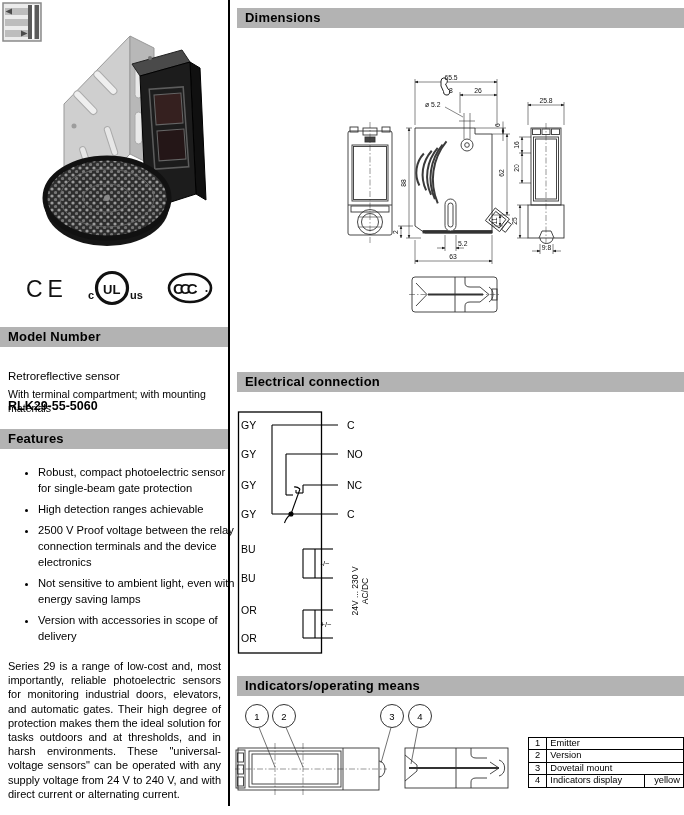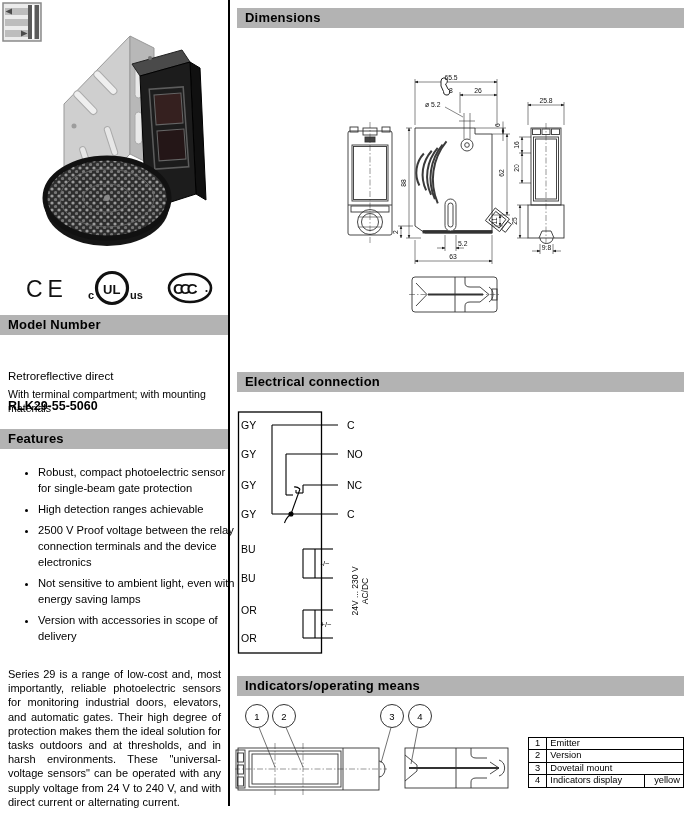--- a/index.html
+++ b/index.html
@@ -11,21 +11,21 @@
        height:20px;padding-left:8px;letter-spacing:.2px;}
   
   #left-col{position:absolute;left:0;top:0;width:228px;height:815px;}
   #divider{position:absolute;left:228px;top:0;width:1.5px;height:806px;background:#000;}
   .lbar{width:220px;}
   .model-number{font-weight:bold;font-size:12.5px;margin-top:48px;}
   .model-type{font-size:11.5px;}
   .model-note{font-size:10.6px;line-height:13.5px;width:212px;}
   ul.features{margin:8px;padding:0 0 0 22px;width:198px;font-size:11.2px;line-height:16px;}
   ul.features li{margin-bottom:5px;}
-  .prod-text{font-size:11px;line-height:14.2px;width:213px;text-align:justify;margin-top:8px;}
+  .prod-text{font-size:11px;line-height:14.2px;width:213px;text-align:justify;}
   
   .rbar{position:absolute;left:237px;width:447px;}
   svg text{font-family:"Liberation Sans",sans-serif;}
   .dimt{font-size:6.8px;fill:#111;}
   .wiret{font-size:10.5px;fill:#000;}
   .ct{font-size:10.5px;fill:#000;}
   
   #ind-table{border-collapse:collapse;font-size:9.3px;}
   #ind-table td{border:1px solid #000;padding:0 3px;height:11.4px;line-height:11.4px;}
   #ind-table td.no{width:12px;text-align:center;}
@@ -97,23 +97,23 @@
       <text x="68" y="33" font-size="11" font-weight="bold" fill="#111">c</text>
       <text x="110" y="33" font-size="11" font-weight="bold" fill="#111">us</text>
     </g>
     <g>
       <ellipse cx="170" cy="22" rx="21" ry="14" fill="none" stroke="#111" stroke-width="2.6"></ellipse>
       <text x="153" y="27.5" font-size="15" font-weight="bold" letter-spacing="-4" fill="#111">CCC</text>
       <circle cx="186.5" cy="25" r="1.1" fill="#111"></circle>
     </g>
   </svg>
 
-  <div class="abs bar lbar" style="top:315px;left:0">Model Number</div>
+  <div class="abs bar lbar" style="top:327px;left:0">Model Number</div>
   <div class="abs model-number" style="top:351px;left:8px">RLK29-55-5060</div>
-  <div class="abs model-type" style="top:370px;left:8px">Retroreflective direct</div>
+  <div class="abs model-type" style="top:370px;left:8px">Retroreflective sensor</div>
   <div class="abs model-note" style="top:388px;left:8px">With terminal compartment; with mounting materials</div>
 
   <div class="abs bar lbar" style="top:429px;left:0">Features</div>
   <ul class="abs features" style="top:456px;left:8px">
     <li>Robust, compact photoelectric sensor for single-beam gate protection</li>
     <li>High detection ranges achievable</li>
     <li>2500 V Proof voltage between the relay connection terminals and the device electronics</li>
     <li>Not sensitive to ambient light, even with energy saving lamps</li>
     <li>Version with accessories in scope of delivery</li>
   </ul>

